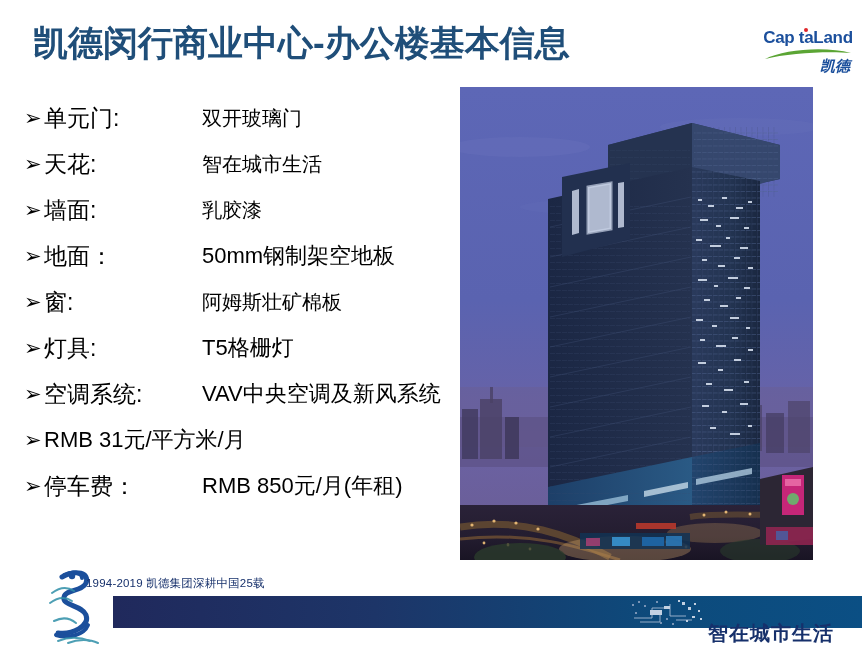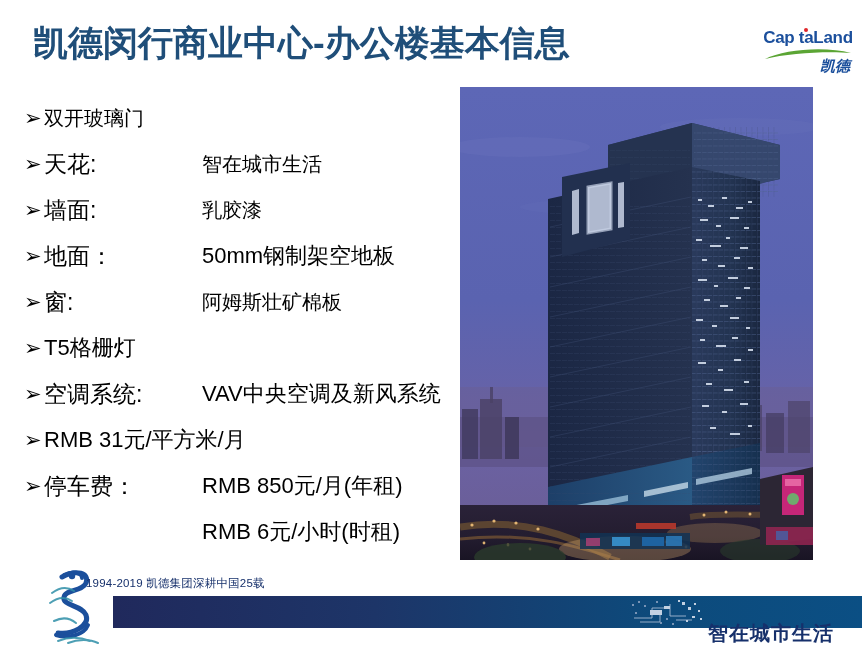--- a/index.html
+++ b/index.html
@@ -178,20 +178,21 @@
     </div>
     <div class="logo-cn">凯德</div>
   </div>
 
   <div id="slide-title">凯德闵行商业中心-办公楼基本信息</div>
 
   <div id="spec-list">
 
     <div class="spec-row">
       <span class="bullet-mark">➢</span>
+      <span class="spec-label">单元门:</span>
       <span class="spec-value big">双开玻璃门</span>
     </div>
 
     <div class="spec-row">
       <span class="bullet-mark">➢</span>
       <span class="spec-label">天花:</span>
       <span class="spec-value big">智在城市生活</span>
     </div>
 
     <div class="spec-row">
@@ -207,45 +208,41 @@
     </div>
 
     <div class="spec-row">
       <span class="bullet-mark">➢</span>
       <span class="spec-label">窗:</span>
       <span class="spec-value big">阿姆斯壮矿棉板</span>
     </div>
 
     <div class="spec-row">
       <span class="bullet-mark">➢</span>
+      <span class="spec-label">灯具:</span>
       <span class="spec-value">T5格栅灯</span>
     </div>
 
     <div class="spec-row">
       <span class="bullet-mark">➢</span>
       <span class="spec-label">空调系统:</span>
       <span class="spec-value">VAV中央空调及新风系统</span>
     </div>
 
     <div class="spec-row">
       <span class="bullet-mark">➢</span>
       <span class="spec-value">RMB 31元/平方米/月</span>
     </div>
 
     <div class="spec-row">
       <span class="bullet-mark">➢</span>
       <span class="spec-label">停车费：</span>
       <span class="spec-value">RMB 850元/月(年租)</span>
     </div>
 
-    <div class="spec-row cont">
-      <span class="bullet-mark"></span>
-      <span class="spec-label"></span>
-      <span class="spec-value">RMB 6元/小时(时租)</span>
-    </div>
 
   </div>
 
   <div id="photo">
     <svg width="353" height="473" viewBox="0 0 353 473">
       <defs>
         <linearGradient id="sky" x1="0" y1="0" x2="0" y2="1">
           <stop offset="0%" stop-color="#5d67b6"></stop>
           <stop offset="45%" stop-color="#5a63b0"></stop>
           <stop offset="75%" stop-color="#6b62a4"></stop>

